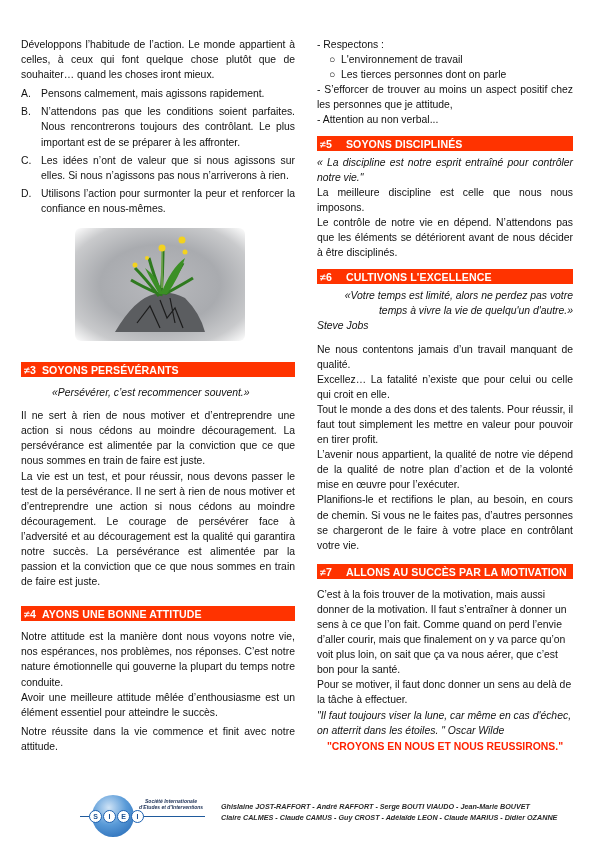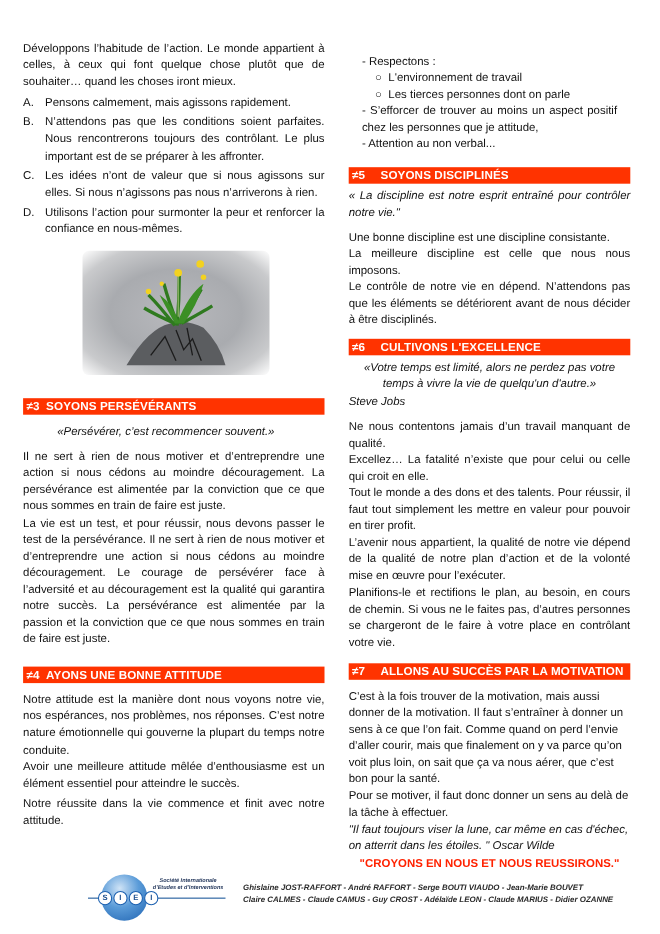--- a/index.html
+++ b/index.html
@@ -17,21 +17,21 @@
   .alpha-list .txt { flex:1; text-align:justify; }
   .figure { position:relative; margin:12px 0 0 54px; width:170px; height:113px;
             border-radius:6px; overflow:hidden;
             background: radial-gradient(ellipse at 50% 50%, #b8b9bd 0%, #a9abaf 50%, #c9cacc 80%, #ffffff 100%); }
   .section-bar { background:#ff3300; color:#fff; font-weight:bold; font-size:10.6px;
                  height:15px; line-height:17px; padding-left:3px; letter-spacing:0.1px;
                  white-space:nowrap; }
   .section-bar .num { margin-right:6px; }
   .section-bar .num.wide { margin-right:14px; }
   .quote { font-style:italic; }
-  .dash-list { margin:12px; padding:0; list-style:none; }
+  .dash-list { margin:0; padding:0; list-style:none; }
   .dash-list li { text-align:left; }
   .dash-list .sub { padding-left:12px; }
   .slogan { color:#ff2200; font-weight:bold; text-align:center; margin-top:1px; }
   .logo-line { position:absolute; left:80px; top:816px; width:125px; height:1px; background:#1f5a9c; }
   .logo-circle { position:absolute; left:92px; top:795px; width:42px; height:42px; border-radius:50%;
                  background: radial-gradient(circle at 40% 30%, #cfe3f6 0%, #5a9bd8 45%, #1d61b0 100%); }
   .logo-letters { position:absolute; left:89px; top:810px; display:flex; gap:1px; }
   .logo-letters span { width:11px; height:11px; border-radius:50%; background:#fff; border:1px solid #1d61b0;
                        color:#1d4f8f; font-size:7px; font-weight:bold; line-height:11px; text-align:center; }
   .logo-name { position:absolute; left:136px; top:798px; width:70px; font-size:5px; line-height:6px;
@@ -98,28 +98,27 @@
     <li>- Respectons :</li>
     <li class="sub"><span>○&nbsp;&nbsp;</span><span>L'environnement de travail</span></li>
     <li class="sub"><span>○&nbsp;&nbsp;</span><span>Les tierces personnes dont on parle</span></li>
     <li style="text-align:justify;">- S’efforcer de trouver au moins un aspect positif chez les personnes que je attitude,</li>
     <li>- Attention au non verbal...</li>
   </ul>
 
   <div style="margin-top:8px;">
     <div class="section-bar"><span class="num wide">≠5</span><span>SOYONS DISCIPLINÉS</span></div>
     <p class="quote" style="margin-top:4px;">« La discipline est notre esprit entraîné pour contrôler notre vie."</p>
-    <p class="gap8">Une bonne discipline est une discipline consistante.</p>
     <p>La meilleure discipline est celle que nous nous imposons.</p>
     <p>Le contrôle de notre vie en dépend. N’attendons pas que les éléments se détériorent avant de nous décider à être disciplinés.</p>
   </div>
 
   <div style="margin-top:9px;">
     <div class="section-bar"><span class="num wide">≠6</span><span>CULTIVONS L'EXCELLENCE</span></div>
-    <p class="quote" style="margin-top:4px; text-align:center;">«Votre temps est limité, alors ne perdez pas votre temps à vivre la vie de quelqu'un d'autre.»</p>
+    <p class="quote" style="margin-top:4px; text-align:right;">«Votre temps est limité, alors ne perdez pas votre temps à vivre la vie de quelqu'un d'autre.»</p>
     <p class="quote" style="text-align:left;">Steve Jobs</p>
     <p class="gap8">Ne nous contentons jamais d’un travail manquant de qualité.</p>
     <p>Excellez… La fatalité n’existe que pour celui ou celle qui croit en elle.</p>
     <p>Tout le monde a des dons et des talents. Pour réussir, il faut tout simplement les mettre en valeur pour pouvoir en tirer profit.</p>
     <p>L’avenir nous appartient, la qualité de notre vie dépend  de la qualité de notre plan d’action et de la volonté mise en œuvre pour l’exécuter.</p>
     <p>Planifions-le et rectifions le plan, au besoin, en cours de chemin. Si vous ne le faites pas, d’autres personnes se chargeront de le faire à votre place en contrôlant votre vie.</p>
   </div>
 
   <div style="margin-top:11px;">
     <div class="section-bar"><span class="num wide">≠7</span><span>ALLONS AU SUCCÈS PAR LA MOTIVATION</span></div>

